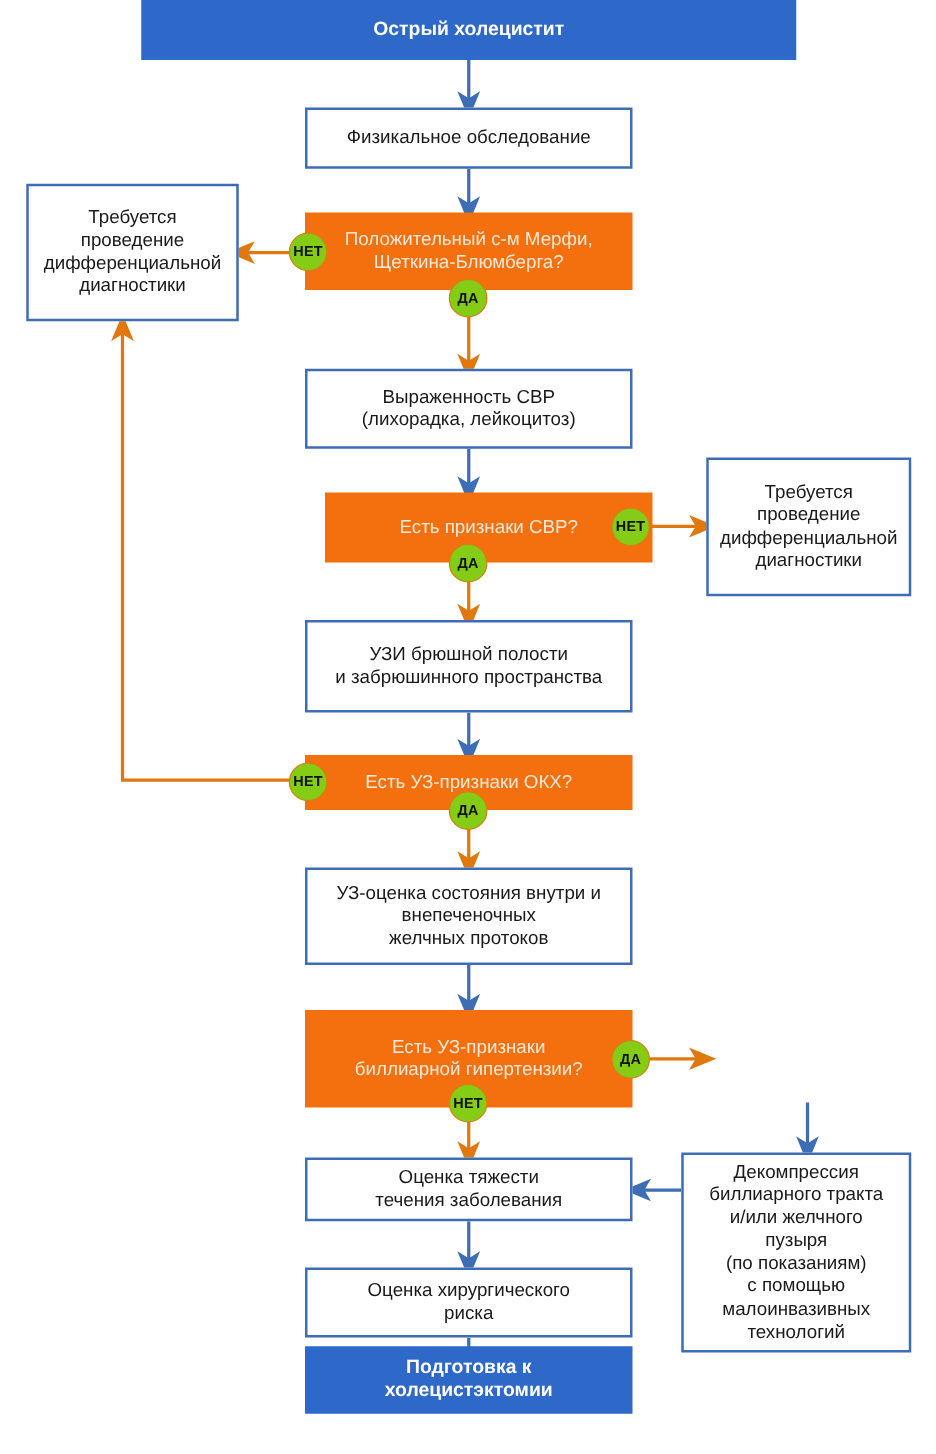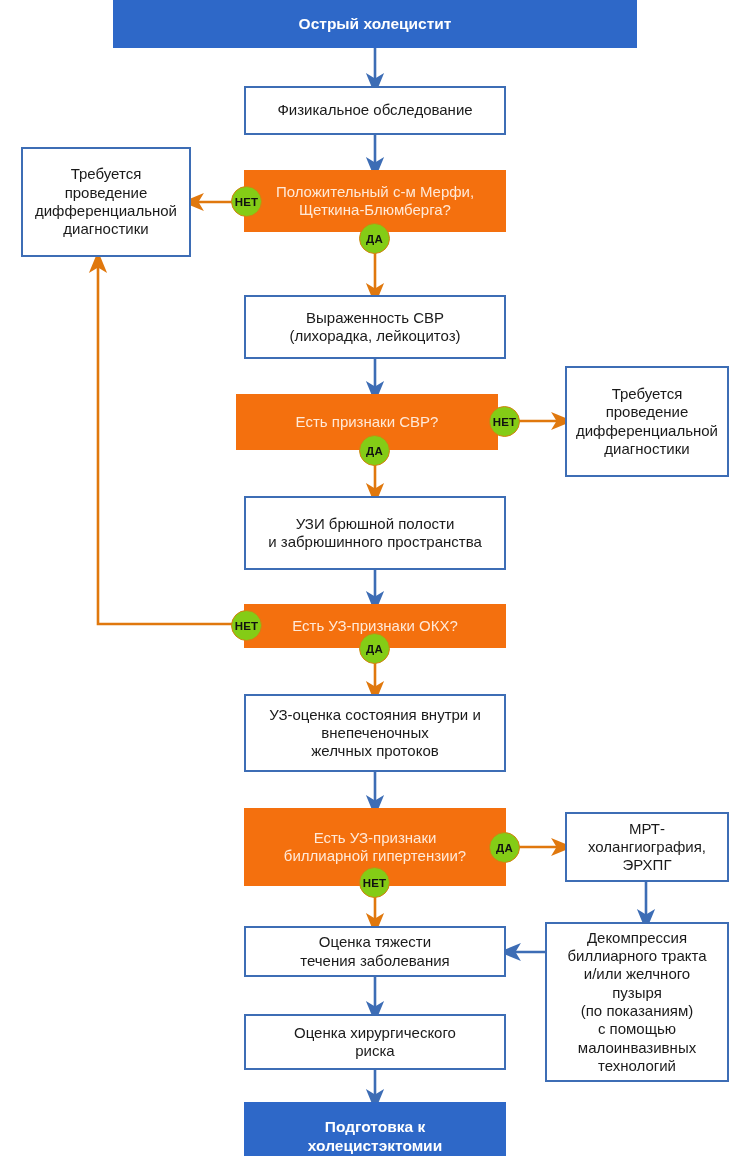--- a/index.html
+++ b/index.html
@@ -145,21 +145,21 @@
 проведение
 дифференциальной
 диагностики</span>
   </div>
 
   <div class="node process" style="left:244px; top:295px; width:262px; height:64px;">
     <span>Выраженность СВР
 (лихорадка, лейкоцитоз)</span>
   </div>
 
-  <div class="node decision" style="left:236px; top:394px; width:262px; height:56px;">
+  <div class="node decision" style="left:260px; top:394px; width:262px; height:56px;">
     <span>Есть признаки СВР?</span>
   </div>
 
   <div class="node process" style="left:565px; top:366px; width:164px; height:111px;">
     <span>Требуется
 проведение
 дифференциальной
 диагностики</span>
   </div>
 
@@ -176,25 +176,20 @@
     <span>УЗ-оценка состояния внутри и
 внепеченочных
 желчных протоков</span>
   </div>
 
   <div class="node decision" style="left:244px; top:808px; width:262px; height:78px;">
     <span>Есть УЗ-признаки
 биллиарной гипертензии?</span>
   </div>
 
-  <div class="node process" style="left:565px; top:812px; width:164px; height:70px;">
-    <span>МРТ-
-холангиография,
-ЭРХПГ</span>
-  </div>
 
   <div class="node process" style="left:545px; top:922px; width:184px; height:160px;">
     <span>Декомпрессия
 биллиарного тракта
 и/или желчного
 пузыря
 (по показаниям)
 с помощью
 малоинвазивных
 технологий</span>
@@ -203,21 +198,21 @@
   <div class="node process" style="left:244px; top:926px; width:262px; height:51px;">
     <span>Оценка тяжести
 течения заболевания</span>
   </div>
 
   <div class="node process" style="left:244px; top:1014px; width:262px; height:56px;">
     <span>Оценка хирургического
 риска</span>
   </div>
 
-  <div class="node terminal" style="left:244px; top:1102px; width:262px; height:54px;align-items:flex-end;">
+  <div class="node terminal" style="left:244px; top:1077px; width:262px; height:54px;">
     <span>Подготовка к
 холецистэктомии</span>
   </div>
 
   <div class="badge" style="left:231px; top:186px;">НЕТ</div>
 
   <div class="badge" style="left:359px; top:223px;">ДА</div>
 
   <div class="badge" style="left:489px; top:406px;">НЕТ</div>
 

